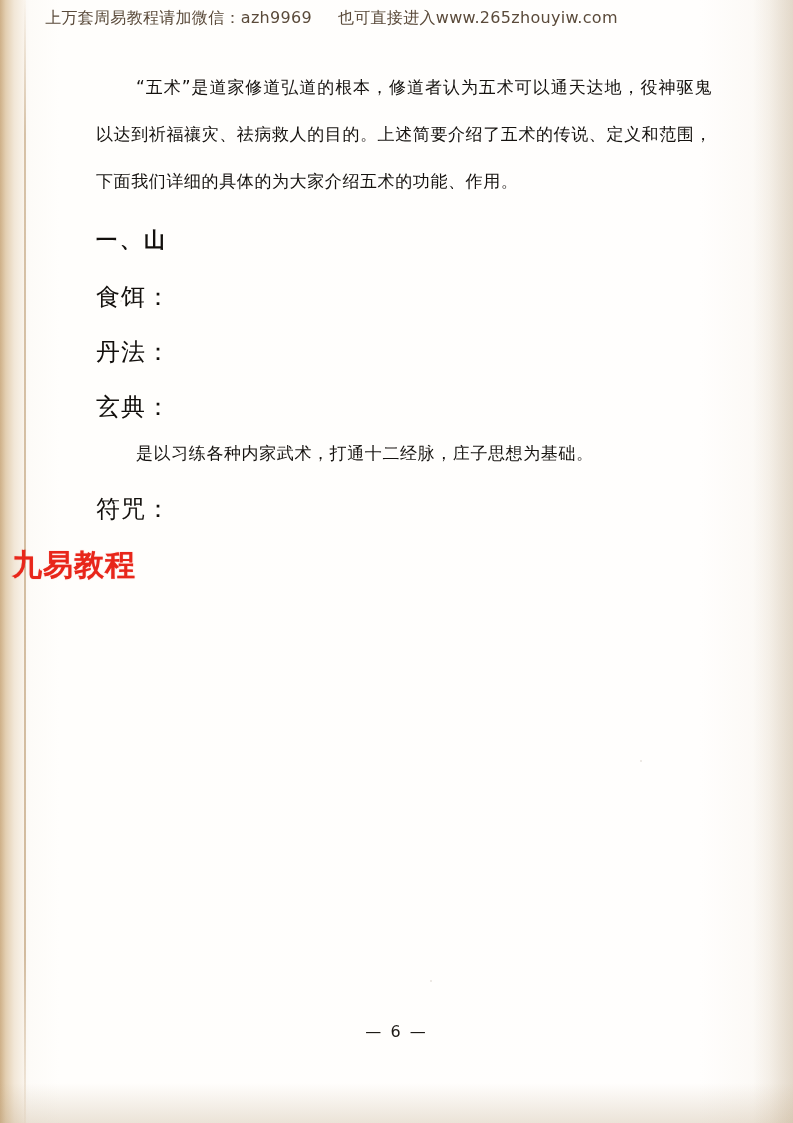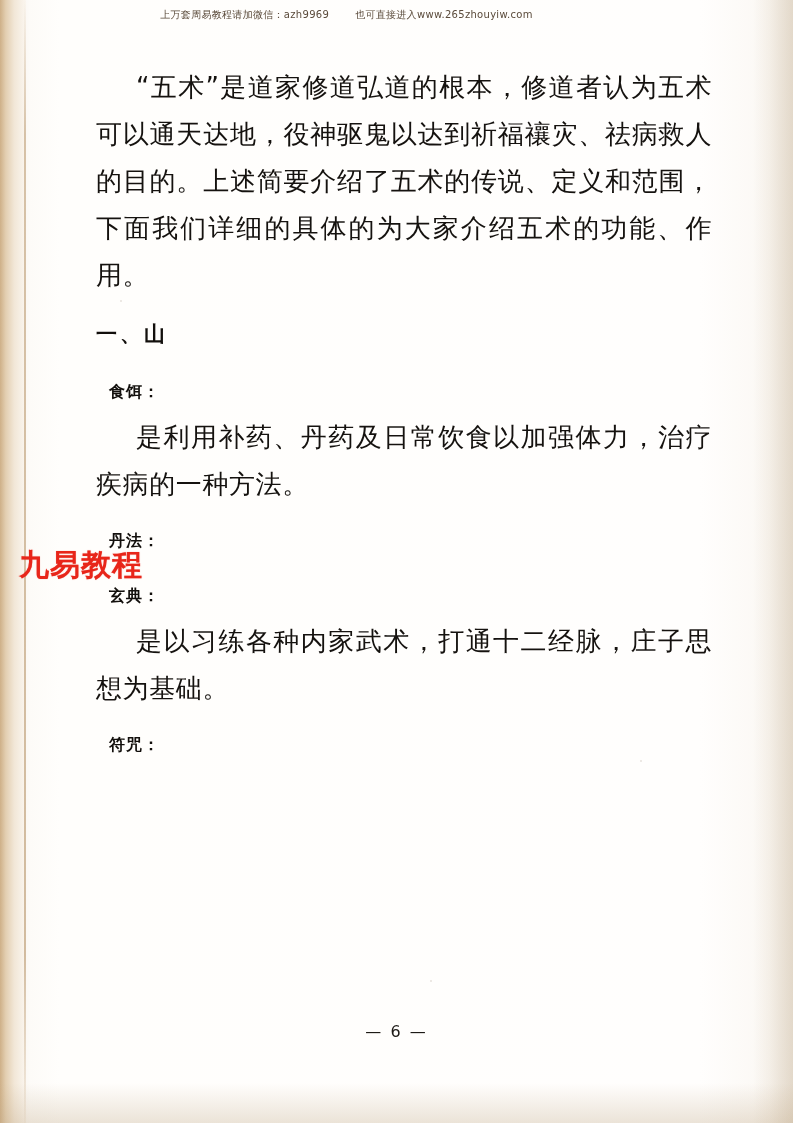--- a/index.html
+++ b/index.html
@@ -50,75 +50,75 @@
     position: absolute;
     right: 0; top: 0;
     width: 40px; height: 1123px;
     background: linear-gradient(to left, rgba(190,165,130,.28), rgba(190,165,130,0));
   }
 
   
   .top-banner {
     position: absolute;
     top: 8px;
-    left: 15px;
+    left: 0;
     width: 663px;
     text-align: center;
-    font-size: 10px;
+    font-size: 16px;
     color: #5a4a3a;
     font-family: "DejaVu Sans", "Liberation Sans", sans-serif;
     letter-spacing: .3px;
     white-space: nowrap;
   }
   .top-banner .gap { display: inline-block; width: 26px; }
 
   
   .watermark {
     position: absolute;
-    left: 19px;
+    left: 12px;
     top: 545px;
     font-size: 30px;
     font-weight: bold;
     color: #e8261a;
     letter-spacing: 1px;
     font-family: "DejaVu Sans", "Liberation Sans", sans-serif;
     text-shadow: 0 0 1px rgba(232,38,26,.5);
     text-align: right;
   }
 
   
   .content {
     position: absolute;
     left: 96px;
     top: 64px;
     width: 616px;
   }
   p.para {
     margin: 0 0 2px 0;
-    font-size: 26px;
+    font-size: 17px;
     line-height: 47px;
     color: #15120f;
     text-align: justify;
     font-family: "DejaVu Sans", "Liberation Sans", sans-serif;
     letter-spacing: .6px;
   }
   p.indent { text-indent: 40px; }
   .heading {
     margin: 14px 0 2px 0;
     font-size: 21px;
     font-weight: bold;
     line-height: 46px;
     color: #120f0c;
     letter-spacing: 3px;
     font-family: Liberation Mono, monospace;
   }
   .subheading {
-    margin: 10px 0 0 13px;
-    font-size: 16px;
-    font-weight: bold;
+    margin: 10px 0 0 0;
+    font-size: 24px;
+    font-weight: normal;
     line-height: 45px;
     color: #120f0c;
     letter-spacing: 1px;
   }
 
   .page-number {
     position: absolute;
     left: 0;
     top: 1022px;
     width: 793px;
@@ -151,21 +151,20 @@
   <div class="top-banner">
     <span>上万套周易教程请加微信：</span><span>azh9969</span><span class="gap"></span><span>也可直接进入www.265zhouyiw.com</span>
   </div>
 
   <div class="watermark">九易教程</div>
 
   <div class="content">
     <p class="para indent">“五术”是道家修道弘道的根本，修道者认为五术可以通天达地，役神驱鬼以达到祈福禳灾、祛病救人的目的。上述简要介绍了五术的传说、定义和范围，下面我们详细的具体的为大家介绍五术的功能、作用。</p>
     <div class="heading">一、山</div>
     <div class="subheading">食饵：</div>
-    <p class="para indent">是利用补药、丹药及日常饮食以加强体力，治疗疾病的一种方法。</p>
     <div class="subheading">丹法：</div>
     <div class="subheading">玄典：</div>
     <p class="para indent">是以习练各种内家武术，打通十二经脉，庄子思想为基础。</p>
     <div class="subheading">符咒：</div>
   </div>
 
   <div class="page-number">— 6 —</div>
 </div>
 
 </body></html>

